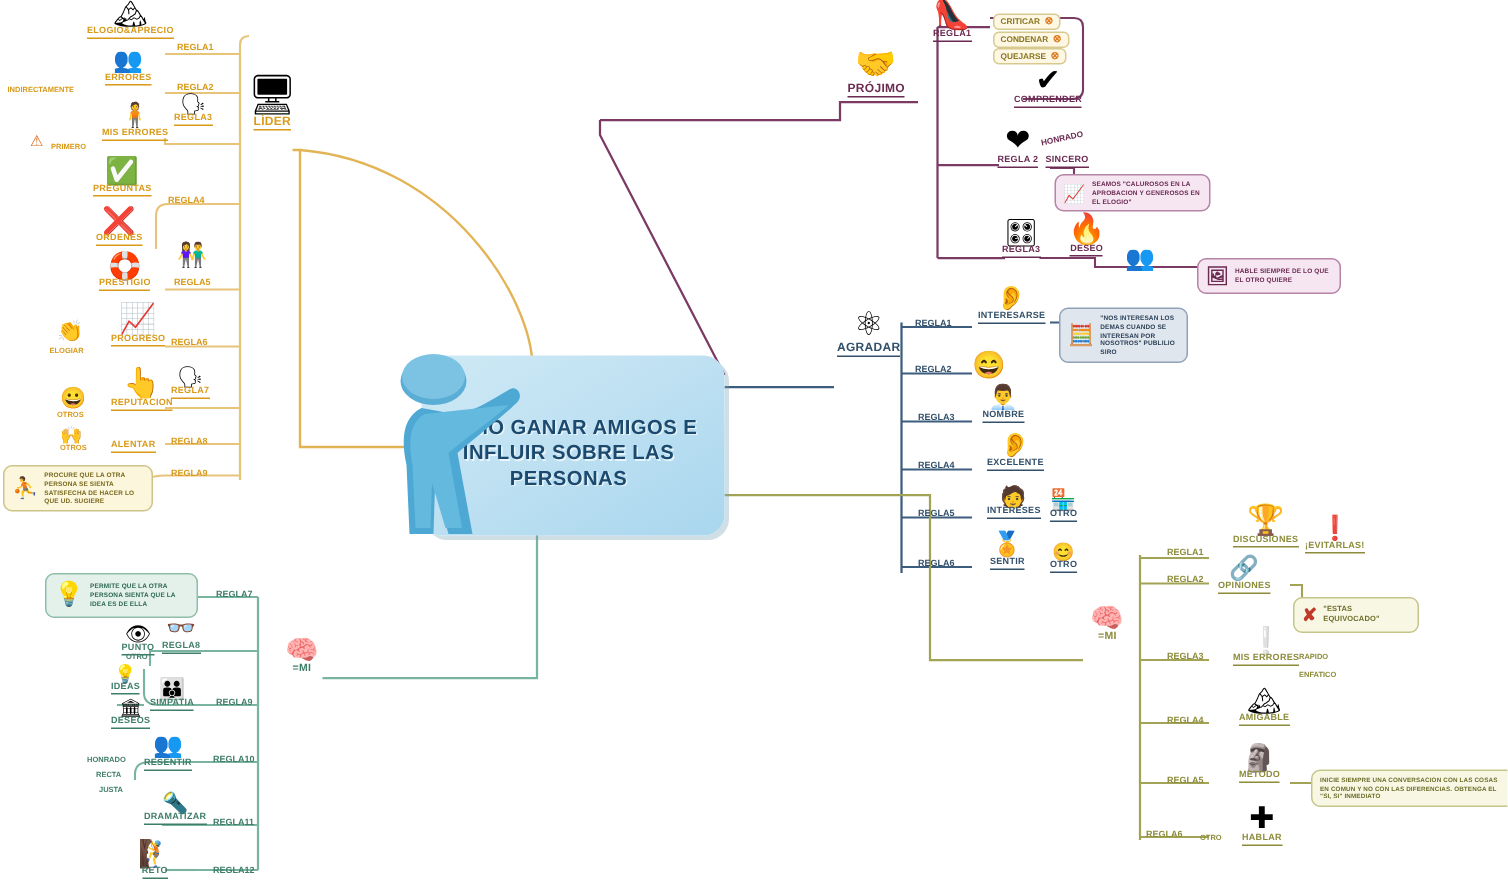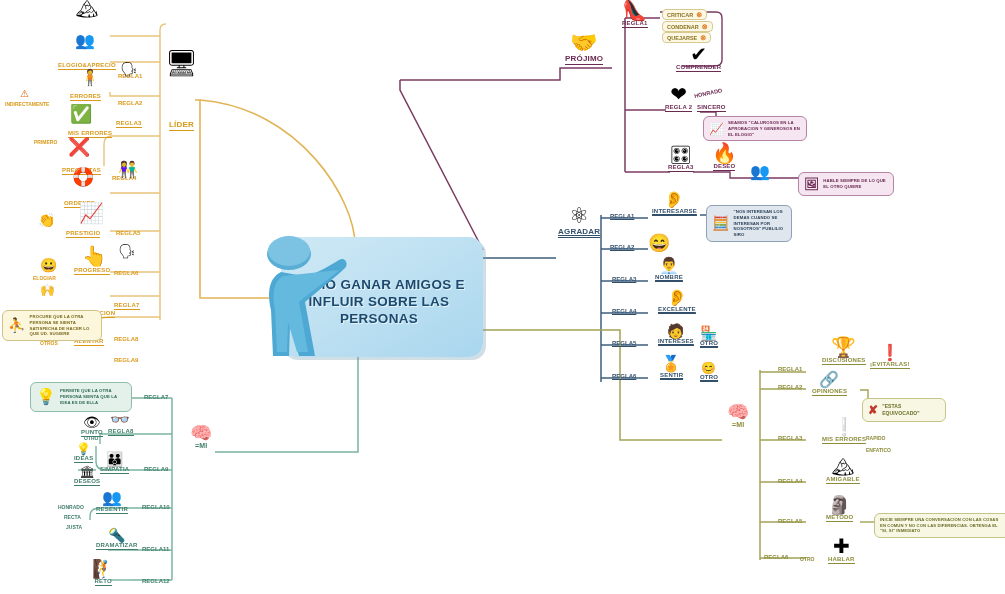--- a/index.html
+++ b/index.html
@@ -19,23 +19,23 @@
   .lbl{
     font-weight:bold;letter-spacing:.2px;white-space:nowrap;
     text-transform:uppercase;
   }
   .lbl.ul{border-bottom:1.4px solid currentColor;padding-bottom:1px;}
   .t6{font-size:6px;}
   .t7{font-size:7px;}
   .t8{font-size:8px;}
 
   
-  .c-orange{color:#d99a1a;margin-top:44px;}
+  .c-orange{color:#d99a1a;}
   .c-purple{color:#6b2a52;}
-  .c-blue{color:#33506b;text-decoration:underline;}
+  .c-blue{color:#33506b;}
   .c-olive{color:#8c8c3b;}
   .c-green{color:#3f7d6b;}
 
   
   #central{
     position:absolute;left:281px;top:237px;width:202px;height:120px;
     border-radius:14px;
     background:linear-gradient(150deg,#cfe9f5 0%,#bfe1f2 45%,#a9d6ee 100%);
     box-shadow:3px 3px 0 rgba(120,160,180,.35);
   }

